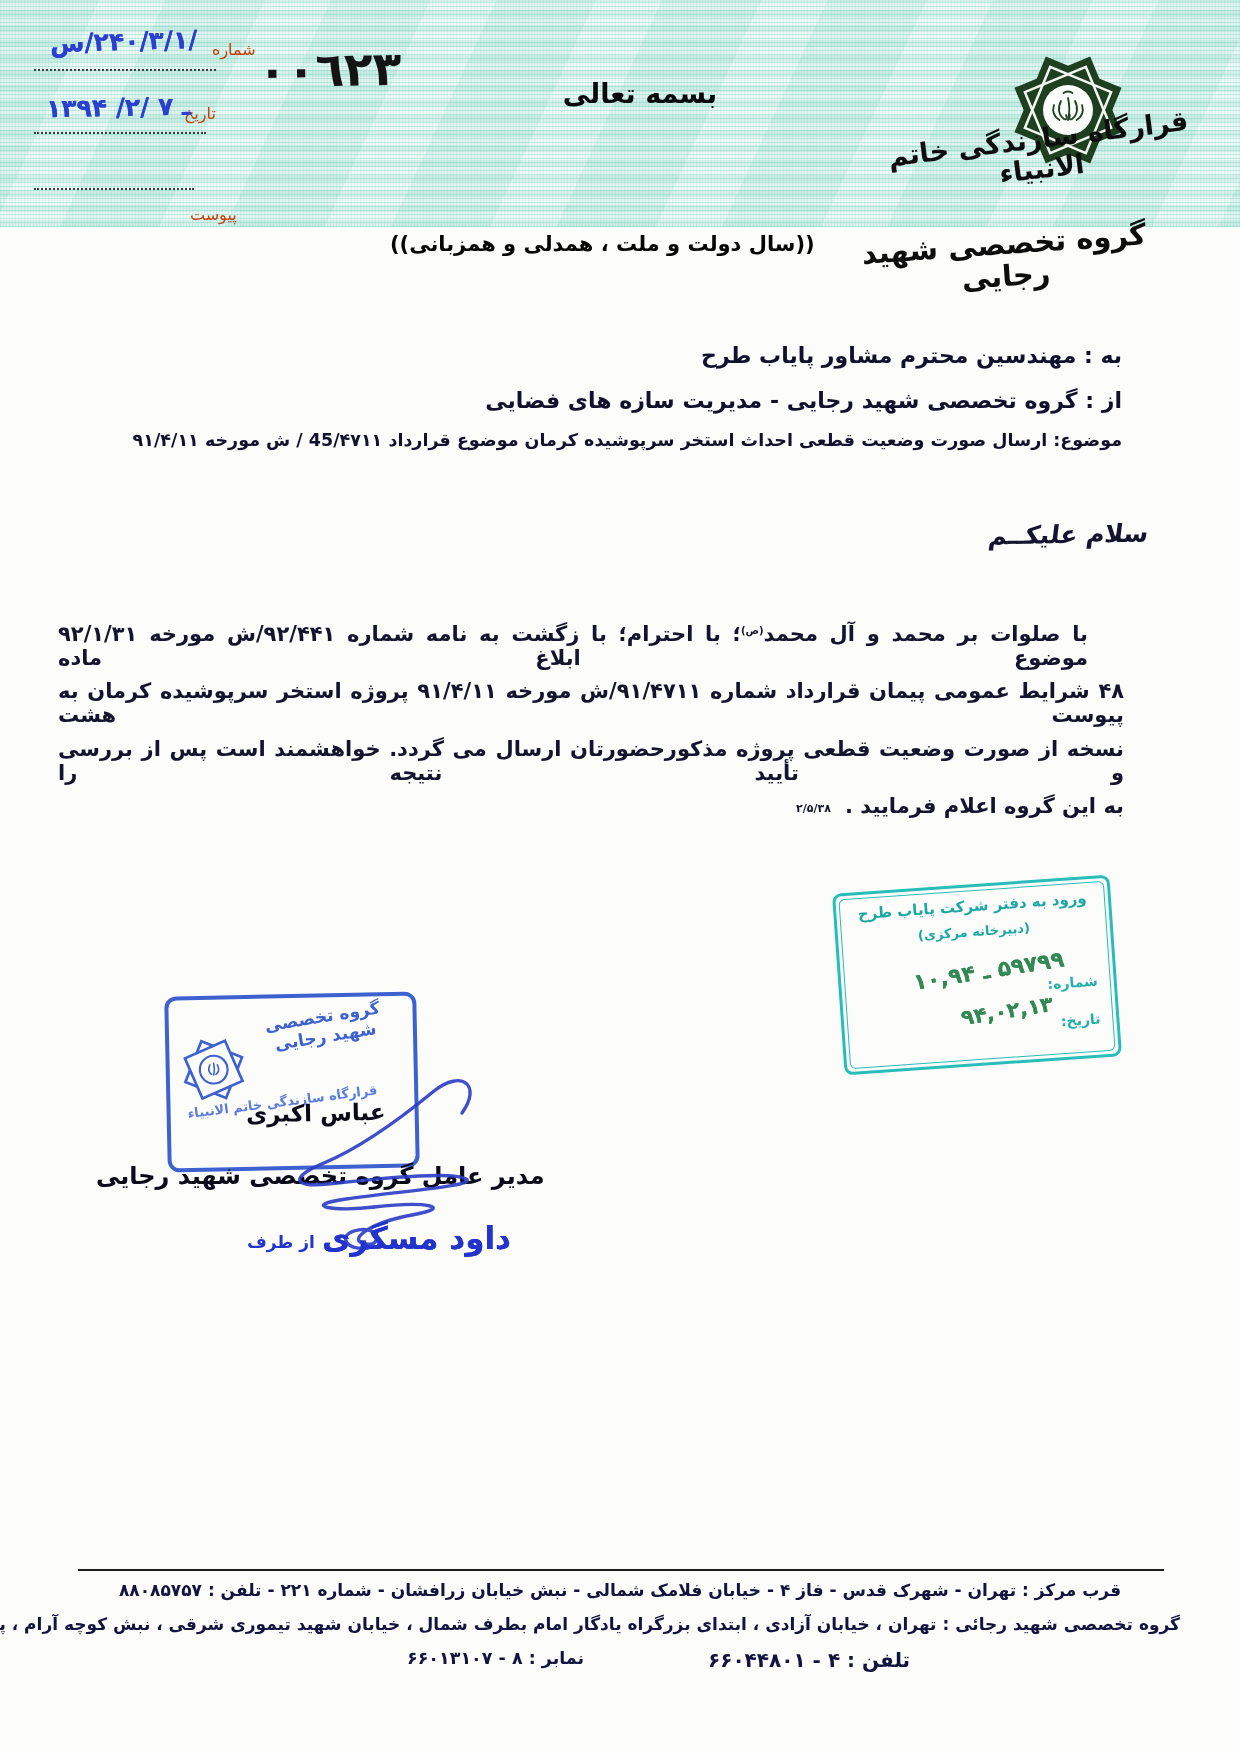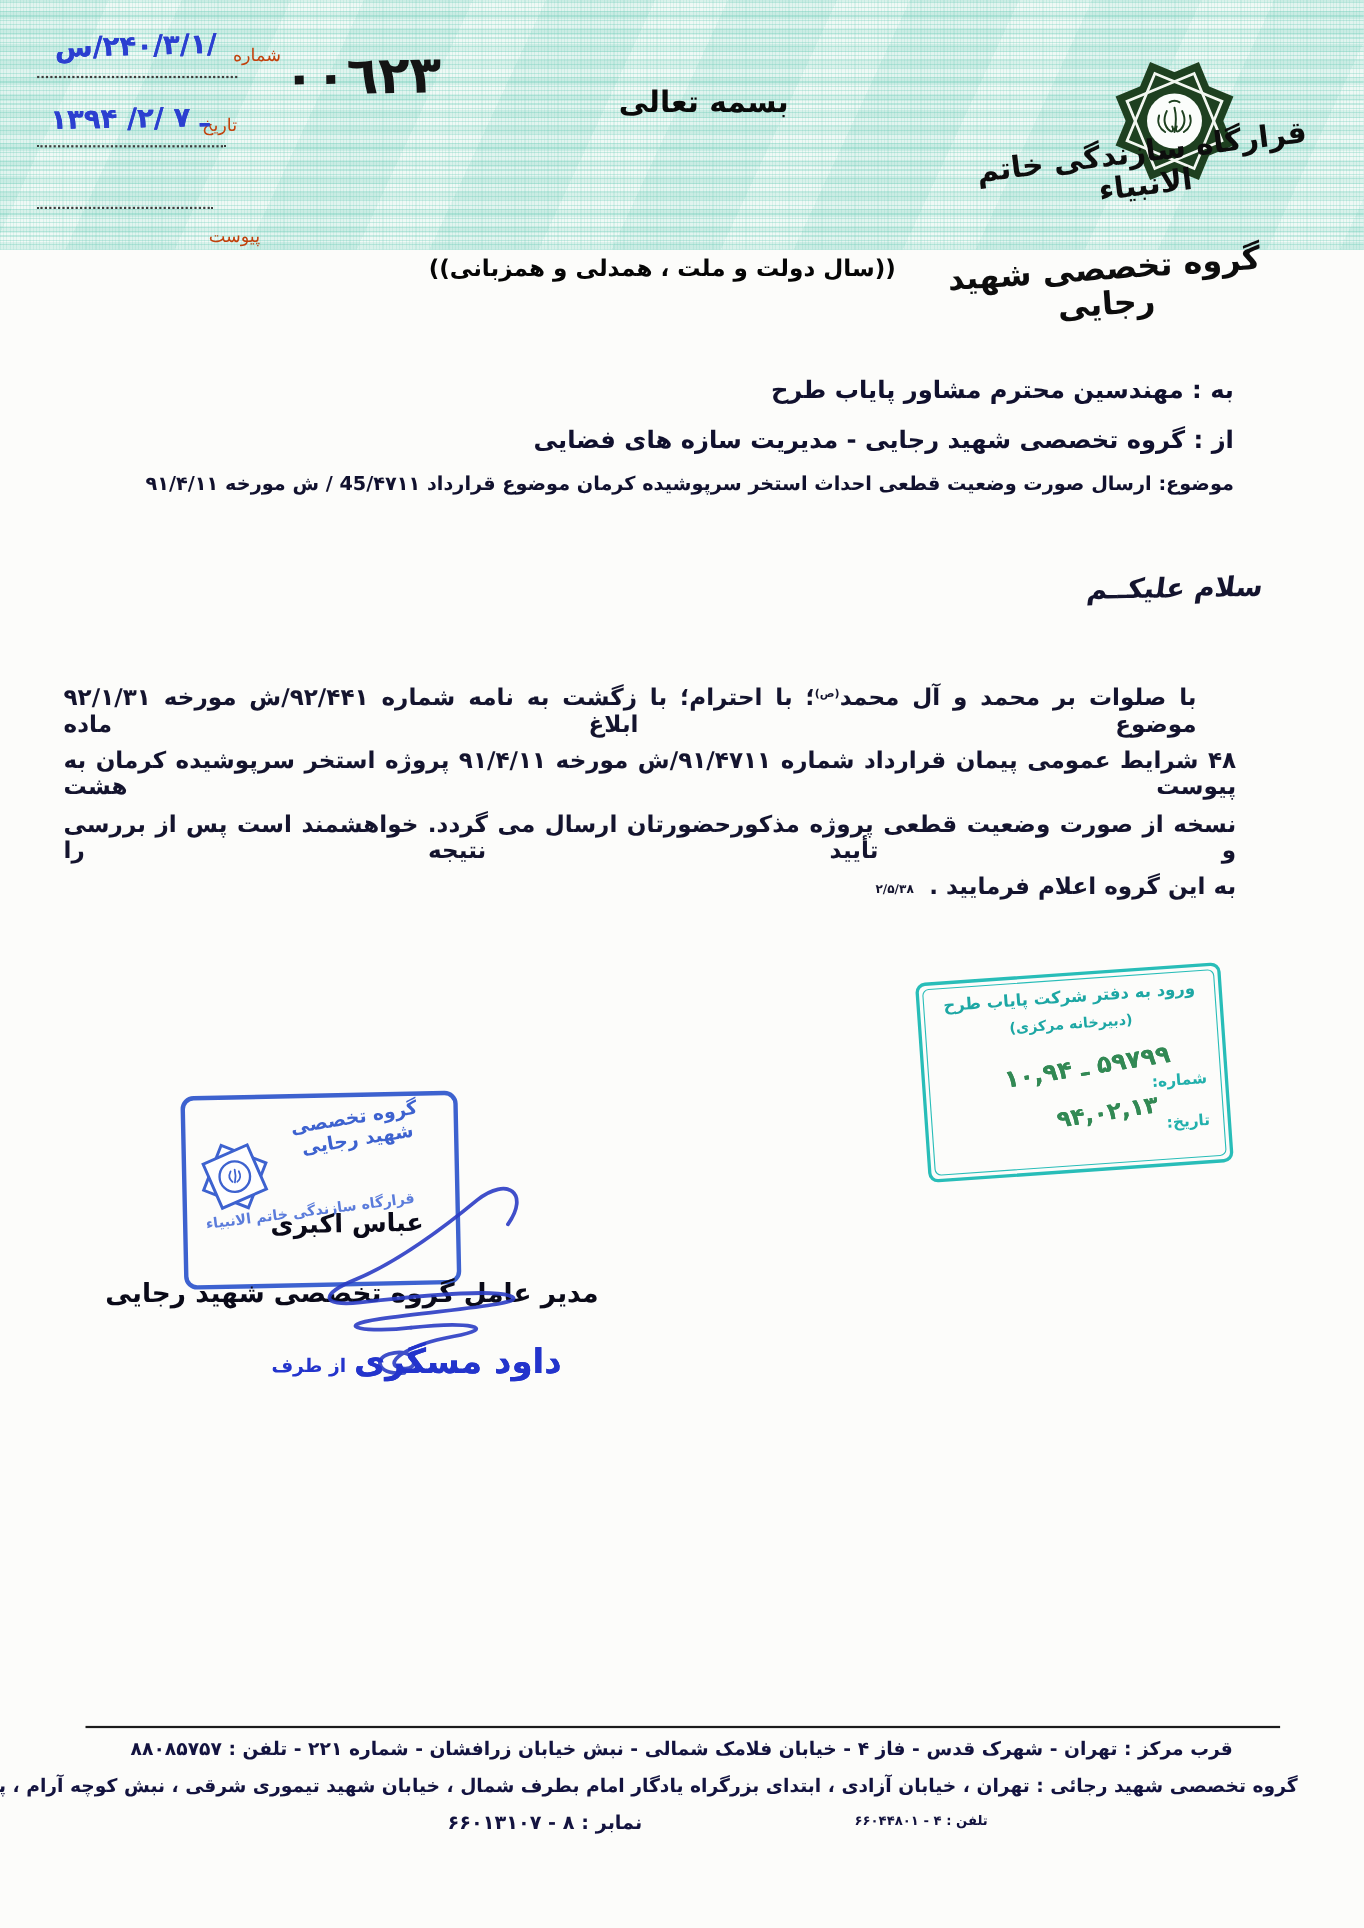--- a/index.html
+++ b/index.html
@@ -162,16 +162,16 @@
       <path d="M124 152 C 176 146 206 152 162 160 C 118 168 96 186 116 189 C 134 192 128 168 104 176 C 88 181 96 196 118 193"></path>
     </g>
   </svg>
 
   <span class="abs behalf-lbl" style="left:247px;top:1232px;">از طرف</span>
   <span class="abs behalf-name" style="left:322px;top:1220px;">داود مسگری</span>
 
   <div class="abs divider"></div>
   <div class="abs foot" style="left:70px;top:1580px;width:1100px;">قرب مرکز : تهران - شهرک قدس - فاز ۴ - خیابان فلامک شمالی - نبش خیابان زرافشان - شماره ۲۲۱ - تلفن : ۸۸۰۸۵۷۵۷</div>
   <div class="abs foot" style="left:60px;top:1614px;width:1120px;">گروه تخصصی شهید رجائی : تهران ، خیابان آزادی ، ابتدای بزرگراه یادگار امام بطرف شمال ، خیابان شهید تیموری شرقی ، نبش کوچه آرام ، پلاک ۱</div>
-  <span class="abs foot" style="left:777px;top:1648px;font-size:12px;text-align:right;">تلفن : ۴ - ۶۶۰۴۴۸۰۱</span>
+  <span class="abs foot" style="left:708px;top:1648px;font-size:20px;text-align:right;">تلفن : ۴ - ۶۶۰۴۴۸۰۱</span>
   <span class="abs foot" style="left:407px;top:1648px;font-size:17.5px;">نمابر : ۸ - ۶۶۰۱۳۱۰۷</span>
 
 </div>
 
 </body></html>

